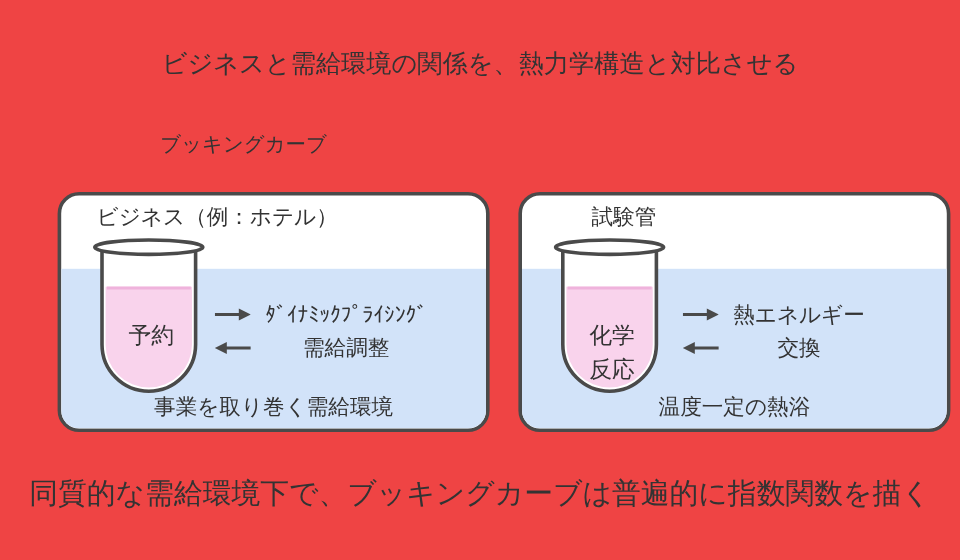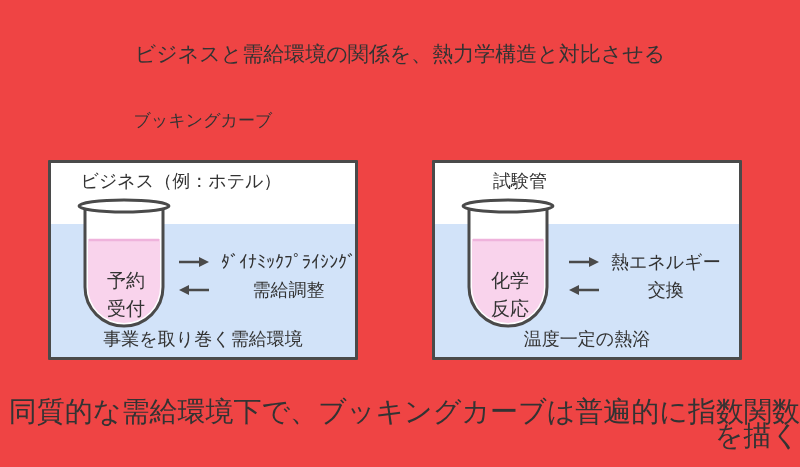--- a/index.html
+++ b/index.html
@@ -23,46 +23,46 @@
     position: absolute;
     top: 42px; left: 0; right: 0;
     text-align: center;
     font-size: 21px;
     line-height: 24px;
     color: var(--text);
   }
   .caption {
     position: absolute;
     top: 400px; left: 0; right: 0;
-    text-align: right;
-    font-size: 28px;
+    text-align: center;
+    font-size: 24px;
     line-height: 24px;
     color: var(--text);
   }
   .panel-header {
     position: absolute;
     top: 110px;
     width: 310px;
     text-align: center;
     font-size: 17px;
     line-height: 22px;
     color: var(--text);
   }
   .panel-header.p0 { left: 48px; }
   .panel-header.p1 { left: 432px; }
 
   .box {
     position: absolute;
     top: 160px;
-    width: 310px;
+    width: 360px;
     height: 200px;
     box-sizing: border-box;
     background: #ffffff;
     border: 3px solid var(--outline);
-    border-radius: 1px;
+    border-radius: 18px;
     overflow: hidden;
   }
   .box.p0 { left: 48px; }
   .box.p1 { left: 432px; }
 
   .bath {
     position: absolute;
     left: 0; right: 0; bottom: 0;
     top: 61px;
     background: var(--bath-blue);
@@ -146,21 +146,20 @@
 
     <svg class="tube-svg" viewBox="0 0 98 130" aria-hidden="true">
       <path class="tube-body" d="M 8 8 L 8 89 A 39 39 0 0 0 86 89 L 86 8"></path>
       <path class="tube-liquid" d="M 11 41 L 11 89 A 36 36 0 0 0 83 89 L 83 41 Z"></path>
       <line class="liquid-surface" x1="12" y1="42" x2="82" y2="42"></line>
       <ellipse class="tube-rim" cx="47" cy="8" rx="45" ry="6"></ellipse>
     </svg>
 
     <div class="tube-text">
       <span>予約</span>
-      <span>受付</span>
     </div>
 
     <div class="exchange">
       <svg width="30" height="12" viewBox="0 0 30 12" aria-hidden="true">
         <line class="arrow-line" x1="0" y1="6" x2="21" y2="6"></line>
         <path class="arrow-head" d="M20 1 L30 6 L20 11 Z"></path>
       </svg>
       <span>ﾀﾞｲﾅﾐｯｸﾌﾟﾗｲｼﾝｸﾞ</span>
       <svg width="30" height="12" viewBox="0 0 30 12" aria-hidden="true">
         <line class="arrow-line" x1="9" y1="6" x2="30" y2="6"></line>

